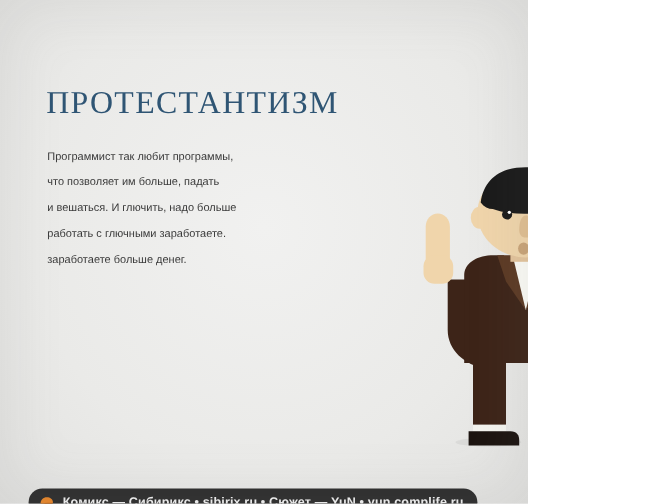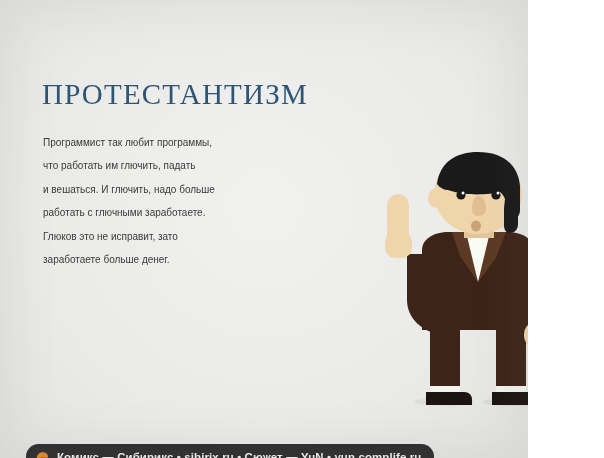--- a/index.html
+++ b/index.html
@@ -2,21 +2,21 @@
 <html><head>
 <meta charset="utf-8">
 <style>
   html, body {
     margin: 0;
     padding: 0;
     background: #ffffff;
   }
   #poster {
     position: relative;
-    width: 528px;
+    width: 480px;
     height: 458px;
     overflow: hidden;
     background-color: #ececeb;
     background-image:
       radial-gradient(ellipse at 50% 45%, #f1f1f0 0%, #eaeae8 62%, #e2e2e0 100%),
       repeating-linear-gradient(100deg, rgba(0,0,0,0.012) 0px, rgba(0,0,0,0.012) 1px, rgba(255,255,255,0) 1px, rgba(255,255,255,0) 4px),
       repeating-linear-gradient(10deg, rgba(0,0,0,0.010) 0px, rgba(0,0,0,0.010) 1px, rgba(255,255,255,0) 1px, rgba(255,255,255,0) 5px);
     font-family: "Liberation Sans", sans-serif;
   }
   #poster::after {
@@ -93,24 +93,23 @@
 </style>
 </head>
 <body>
 
 <div id="poster">
 
   <div class="title">ПРОТЕСТАНТИЗМ</div>
 
   <div class="body-text">
     <div class="body-line">Программист так любит программы,</div>
-    <div class="body-line">что работать им глючить, падать</div>
+    <div class="body-line">что позволяет им больше, падать</div>
     <div class="body-line">и вешаться. И глючить, надо больше</div>
     <div class="body-line">работать с глючными заработаете.</div>
-    <div class="body-line">Глюков это не исправит, зато</div>
     <div class="body-line">заработаете больше денег.</div>
   </div>
 
   <div class="character">
     <svg width="244" height="270" viewBox="0 0 244 270" xmlns="http://www.w3.org/2000/svg">
 
       <ellipse cx="84" cy="252" rx="30" ry="4" fill="#000000" opacity="0.05"></ellipse>
       <ellipse cx="152" cy="252" rx="30" ry="4" fill="#000000" opacity="0.05"></ellipse>
 
       <path d="M31 104 L47 104 L47 150 C47 168 62 182 82 185 L96 186 L96 160 L86 159 C72 157 63 149 63 137 L63 104 Z" fill="#3d2418"></path>

